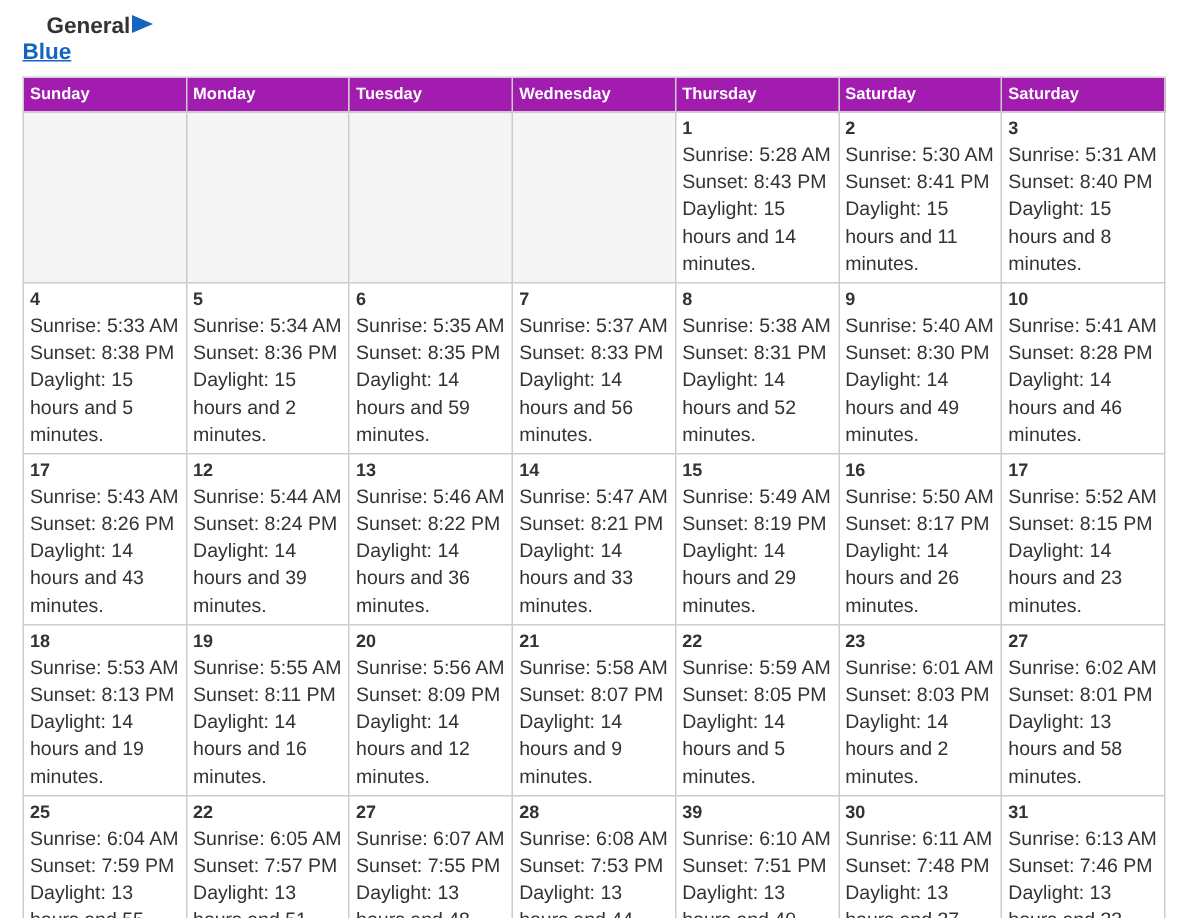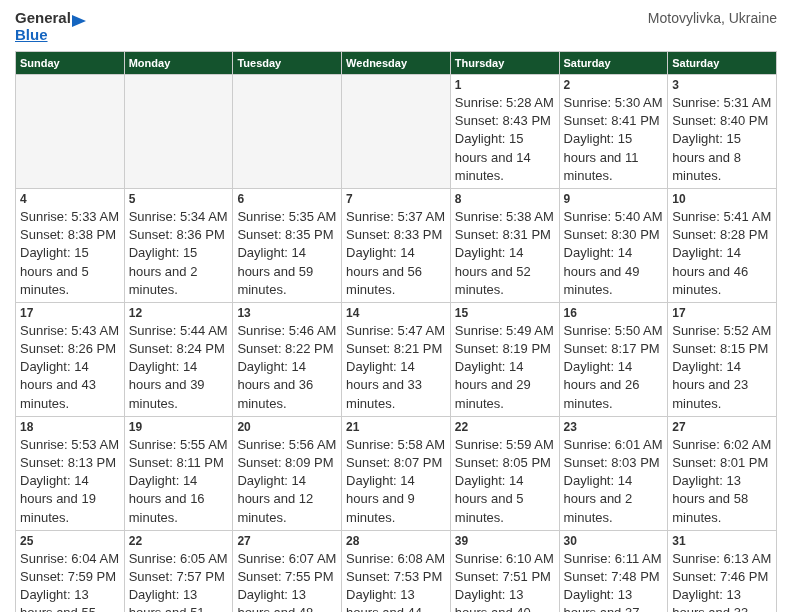--- a/index.html
+++ b/index.html
@@ -35,21 +35,21 @@
     .location {
       font-size: 14px;
       color: #555;
     }
     .calendar {
       width: 100%;
       border-collapse: collapse;
       table-layout: fixed;
     }
     .calendar thead tr th {
-      background: #14532d;
+      background: #a21caf;
       color: #fff;
       font-size: 11px;
       padding: 5px 4px;
       text-align: left;
       border: 1px solid #ccc;
     }
     .calendar tbody tr td {
       border: 1px solid #ccc;
       vertical-align: top;
       padding: 3px 4px;
@@ -73,31 +73,30 @@
       color: #333;
     }
   </style>
 </head>
 <body>
 
 <div class="page">
   <div class="header">
     <div class="logo">
     <div style="display:flex;flex-direction:column;align-items:flex-start;line-height:1.1;">
-      <div style="display:flex;align-items:flex-end;">
+      <div style="display:flex;align-items:flex-start;margin-left:16px;">
         <span style="font-size:15px;font-weight:bold;color:#333;">General</span>
         <svg width="14" height="12" viewBox="0 0 14 12" style="margin-left:1px;">
           <polygon points="0,0 14,6 0,12" fill="#1565c0"></polygon>
         </svg>
       </div>
       <span style="font-size:15px;font-weight:bold;color:#1565c0;text-decoration:underline;">Blue</span>
     </div>
   </div>
     <div class="title-block">
-      <div class="location">Motovylivka, Ukraine</div>
     </div>
   </div>
 
   <table class="calendar">
     <thead>
       <tr>
         <th>Sunday</th>
         <th>Monday</th>
         <th>Tuesday</th>
         <th>Wednesday</th>

